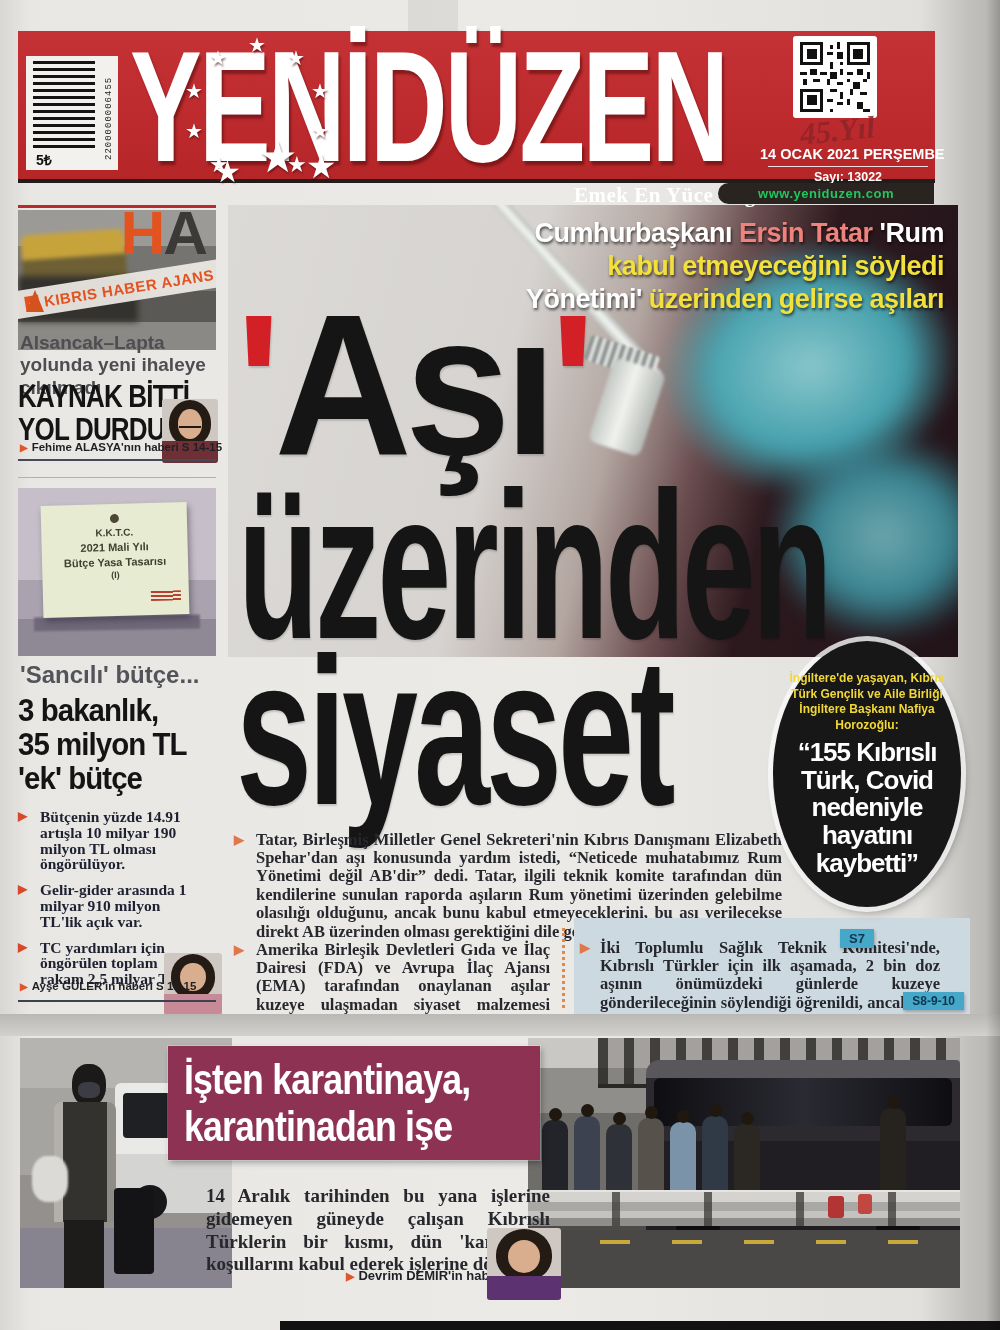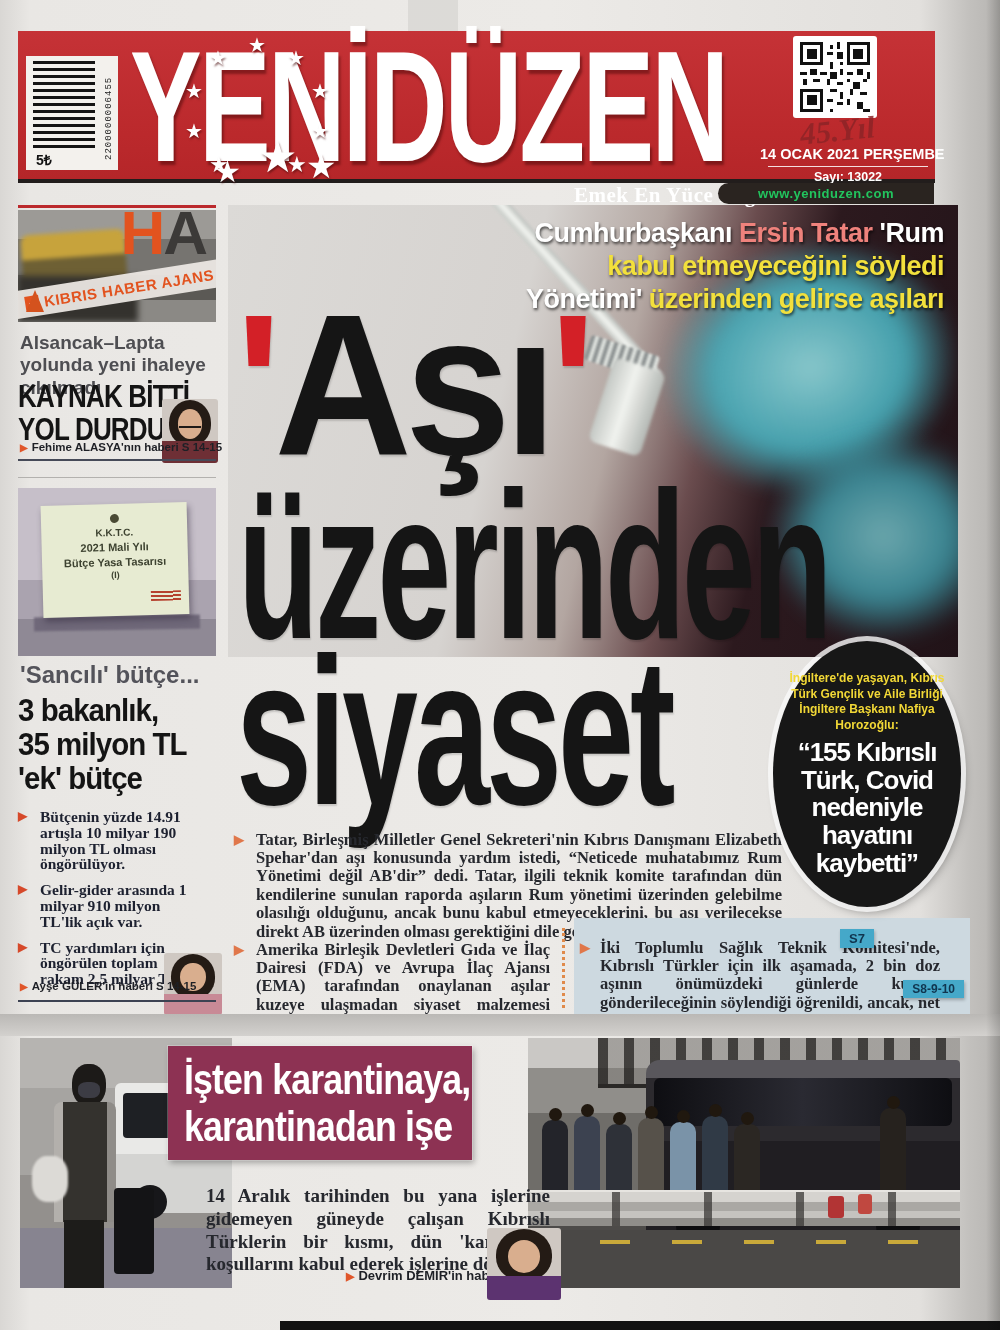--- a/index.html
+++ b/index.html
@@ -34,21 +34,21 @@
   .mh-rule{position:absolute;left:750px;top:135px;width:160px;height:1px;background:rgba(255,255,255,.85);z-index:4;}
   .mh-issue{position:absolute;left:742px;top:139px;width:176px;text-align:center;font-weight:700;
             font-size:12.5px;color:#fff;z-index:4;}
   .mh-site{position:absolute;left:700px;top:152px;width:216px;height:21px;background:#2a2420;
            border-radius:11px 0 0 11px;color:#22c55e;font-size:13px;font-weight:600;text-align:center;
            line-height:21px;letter-spacing:.5px;z-index:4;}
 
   
   .sidebar{position:absolute;left:18px;top:205px;width:198px;height:800px;}
   .red-topline{position:absolute;left:0;top:0;width:198px;height:3px;background:#bb292c;}
-  .kha-card{position:absolute;left:0;top:5px;width:198px;height:112px;overflow:hidden;
+  .kha-card{position:absolute;left:0;top:5px;width:198px;height:140px;overflow:hidden;
             background:linear-gradient(180deg,#9c9a96 0 26%,#767470 26% 58%,#5b5955 58% 80%,#8b8985 80% 100%);}
   .kha-machine{position:absolute;left:4px;top:22px;width:104px;height:56px;border-radius:8px;
                background:linear-gradient(180deg,#c7a33c 0 45%,#6e6034 45% 100%);filter:blur(2px);transform:rotate(-4deg);}
   .kha-dark{position:absolute;left:0;top:66px;width:120px;height:46px;background:#34322e;filter:blur(3px);}
   .kha-letters{position:absolute;right:10px;top:-8px;font-size:62px;font-weight:900;line-height:1;letter-spacing:-2px;}
   .kha-h{color:#e2531f;} .kha-a{color:#3c3a38;}
   .kha-banner{position:absolute;left:-8px;top:64px;width:230px;height:28px;background:rgba(238,234,229,.93);
               transform:rotate(-9deg);display:flex;align-items:center;gap:5px;padding-left:14px;}
   .kha-plus{width:14px;height:14px;background:#e2531f;color:#fff;font-size:11px;font-weight:900;
             text-align:center;line-height:14px;flex:0 0 auto;}
@@ -135,21 +135,21 @@
   .bodytext{position:absolute;left:228px;top:812px;width:732px;height:202px;}
   .bpara{position:absolute;font-family:"Liberation Serif",serif;font-weight:700;color:#26282e;
          font-size:16.5px;line-height:1.12;text-align:justify;padding-left:22px;}
   .bpara::before{content:'▶';position:absolute;left:0;top:2px;color:#e0774a;font-size:13px;}
   .bpara1{left:6px;top:2px;width:548px;}
   .bpara2{left:6px;top:112px;width:316px;}
   .vdots{position:absolute;left:334px;top:116px;height:80px;border-left:3px dotted #e08a4a;}
   .bpara3-panel{position:absolute;left:346px;top:106px;width:396px;height:96px;background:#cdd9e0;}
   .bpara3{position:relative;left:0;top:0;width:372px;padding:4px 6px 0 26px;}
   .bpara3::before{left:6px;top:6px;}
-  .badge-pages{position:absolute;right:6px;bottom:16px;font-size:12px;}
+  .badge-pages{position:absolute;right:6px;bottom:4px;font-size:12px;}
 
   .gray-strip{position:absolute;left:0;top:1014px;width:1000px;height:22px;
               background:linear-gradient(180deg,#bab8b5 0,#d3d1ce 100%);}
 
   
   .bottomsec{position:absolute;left:20px;top:1038px;width:940px;height:252px;}
   .bphoto-left{position:absolute;left:0;top:0;width:212px;height:250px;overflow:hidden;
                background:linear-gradient(180deg,#b6b4b1 0 20%,#a6a4a1 20% 55%,#93908d 55% 76%,#878490 76% 100%);}
   .van{position:absolute;left:95px;top:45px;width:120px;height:130px;
        background:linear-gradient(180deg,#e9e9e7 0 55%,#d4d4d2 55% 100%);border-radius:6px 0 0 0;}
@@ -178,23 +178,23 @@
   .guardrail{position:absolute;left:0;top:152px;width:432px;height:36px;border-top:2px solid #e7e5e1;
              background:linear-gradient(180deg,#d5d3cf 0 30%,#aaa8a4 30% 55%,#c5c3bf 55% 75%,#908e8a 75% 100%);}
   .guardrail::after{content:'';position:absolute;inset:0;
                     background:repeating-linear-gradient(90deg,transparent 0 84px,rgba(58,56,54,.75) 84px 92px);}
   .broad{position:absolute;left:0;bottom:0;width:432px;height:58px;background:#4a4846;}
   .broad::before{content:'';position:absolute;left:0;top:10px;width:432px;height:4px;
                  background:repeating-linear-gradient(90deg,#c9a93a 0 30px,transparent 30px 72px);}
   .redbag1{position:absolute;left:300px;top:158px;width:16px;height:22px;background:#b23434;border-radius:3px;}
   .redbag2{position:absolute;left:330px;top:156px;width:14px;height:20px;background:#c04840;border-radius:3px;}
 
-  .bheadline{position:absolute;left:148px;top:8px;width:304px;height:114px;background:#8d3253;
+  .bheadline{position:absolute;left:148px;top:8px;width:372px;height:114px;background:#8d3253;
              box-shadow:0 0 0 1px rgba(255,255,255,.25),2px 3px 6px rgba(0,0,0,.3);
-             color:#fff;padding:10px 0 0 16px;text-align:center;}
+             color:#fff;padding:10px 0 0 16px;}
   .bh-line{font-weight:900;font-size:42px;line-height:1.12;letter-spacing:-1px;
            transform:scaleX(.85);transform-origin:0 0;white-space:nowrap;}
   .btext{position:absolute;left:186px;top:128px;width:344px;font-family:"Liberation Serif",serif;
          font-weight:700;font-size:19px;line-height:1.2;color:#26282e;text-align:justify;}
   .bbyline{position:absolute;left:326px;top:230px;font-weight:800;font-size:13px;color:#1e2026;white-space:nowrap;}
   .bbyline::before{content:'▶';color:#e0562a;font-size:11px;margin-right:4px;}
   .p-demir{left:467px;top:190px;width:74px;height:72px;z-index:3;}
 
   .black-bar{position:absolute;left:280px;top:1321px;width:720px;height:9px;background:#121212;}
 

